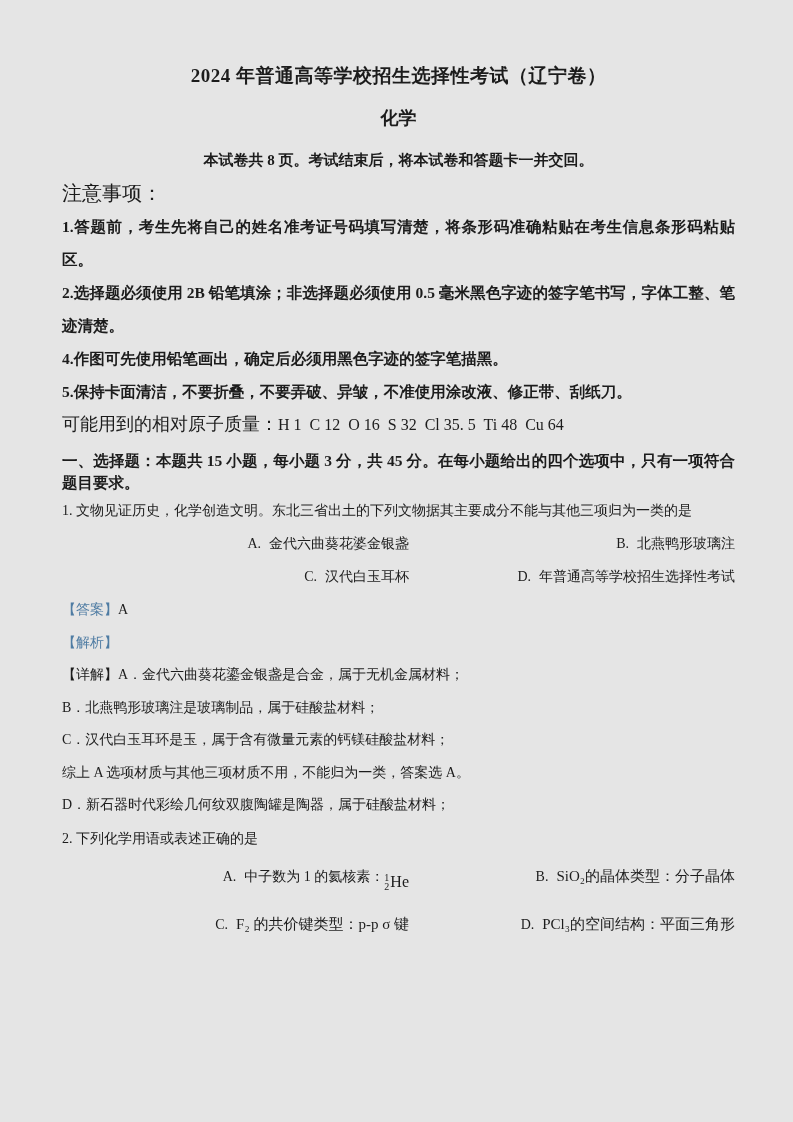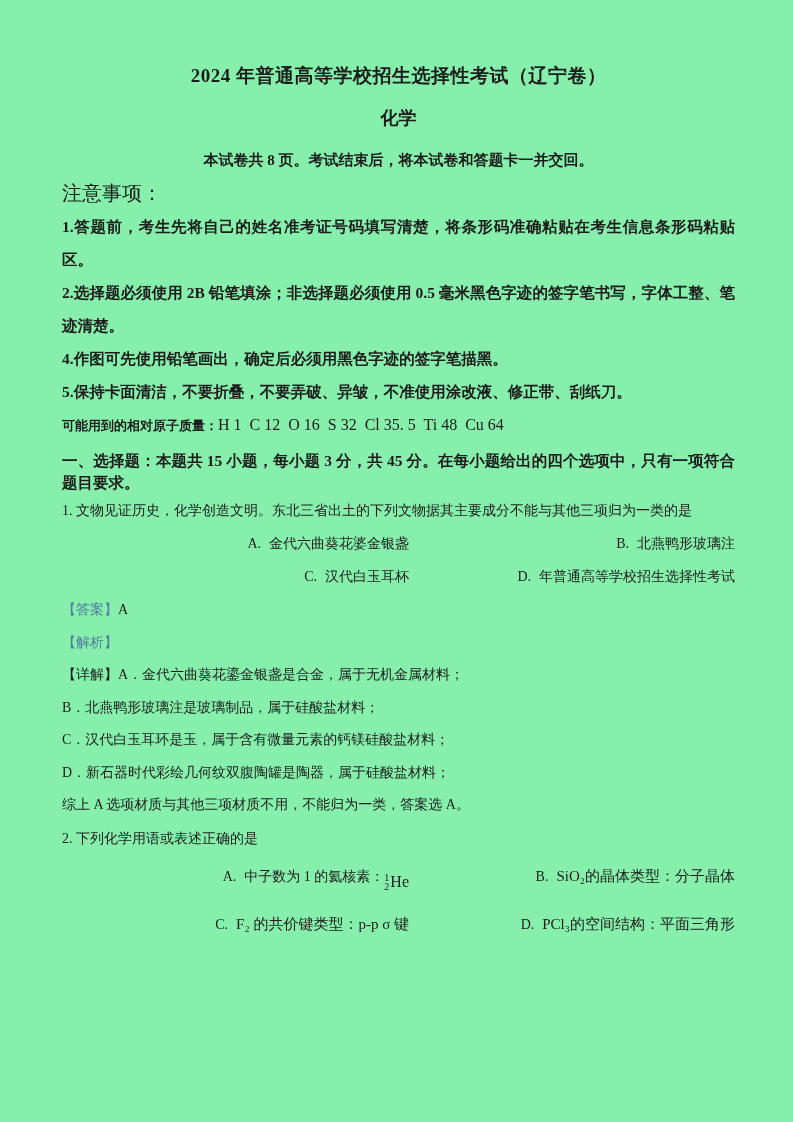--- a/index.html
+++ b/index.html
@@ -2,29 +2,29 @@
 <html><head>
 <meta charset="utf-8">
 <style>
   html,body{margin:0;padding:0;background:#ffffff;}
   body{
     width:793px;height:1122px;overflow:hidden;
     font-family:"Liberation Serif","DejaVu Serif",serif;
     color:#1c1c1c;
     -webkit-font-smoothing:antialiased;
   }
-  .page{box-sizing:border-box;width:793px;height:1122px;padding:62px 58px 0 62px;background:#86efac;}
+  .page{box-sizing:border-box;width:793px;height:1122px;padding:62px 58px 0 62px;background:#e5e5e5;}
   .title{font-size:19px;font-weight:bold;text-align:center;margin:0 0 14px 0;line-height:28px;letter-spacing:.5px;}
   .subject{font-size:18px;font-weight:bold;text-align:center;margin:0 0 12px 0;line-height:28px;}
   .return-note{font-size:15px;font-weight:bold;text-align:center;margin:0;line-height:33px;}
   p{margin:0;}
   .notice-heading{font-size:20px;font-weight:normal;line-height:33px;}
   .notice{font-size:15.5px;font-weight:bold;line-height:33px;text-align:justify;}
   .atomic-line{font-size:15px;line-height:33px;}
-  .atomic-label{font-weight:bold;font-size:13px;text-align:center;}
+  .atomic-label{font-weight:normal;font-size:18px;text-align:center;}
   .atomic-values{font-size:16px;white-space:pre-wrap;}
   .section-heading{font-size:15.5px;font-weight:bold;line-height:22px;text-align:justify;margin-top:8px;}
   .stem{font-size:14px;line-height:33px;text-align:justify;}
   .opt-row{display:flex;font-size:14px;line-height:33px;text-align:right;}
   .opt-left{width:347px;flex:0 0 347px;}
   .opt-right{flex:1;}
   .opt-label{margin-right:8px;}
   .q2 .opt-row{line-height:43px;}
   .answer-line{font-size:14px;line-height:33px;}
   .analysis-line{font-size:14px;line-height:33px;}
@@ -62,22 +62,22 @@
     </div>
     <div class="opt-row">
       <div class="opt-left"><span class="opt-label">C.</span><span>汉代白玉耳杯</span></div>
       <div class="opt-right"><span class="opt-label">D.</span><span>年普通高等学校招生选择性考试</span></div>
     </div>
     <p class="answer-line"><span class="blue">【答案】</span><span>A</span></p>
     <p class="analysis-line"><span class="blue">【解析】</span></p>
     <p class="detail-line"><span>【详解】</span><span>A．金代六曲葵花鎏金银盏是合金，属于无机金属材料；</span></p>
     <p class="detail-line">B．北燕鸭形玻璃注是玻璃制品，属于硅酸盐材料；</p>
     <p class="detail-line">C．汉代白玉耳环是玉，属于含有微量元素的钙镁硅酸盐材料；</p>
+    <p class="detail-line">综上 A 选项材质与其他三项材质不用，不能归为一类，答案选 A。</p>
     <p class="detail-line">D．新石器时代彩绘几何纹双腹陶罐是陶器，属于硅酸盐材料；</p>
-    <p class="detail-line">综上 A 选项材质与其他三项材质不用，不能归为一类，答案选 A。</p>
   </div>
 
   <div class="question q2">
     <p class="stem"><span>2.</span> <span>下列化学用语或表述正确的是</span></p>
     <div class="opt-row">
       <div class="opt-left">
         <span class="opt-label">A.</span><span>中子数为 1 的氦核素：</span><span class="iso">
             <span class="iso-stack">
               <span class="iso-sup">1</span>
               <span class="iso-sub">2</span>

